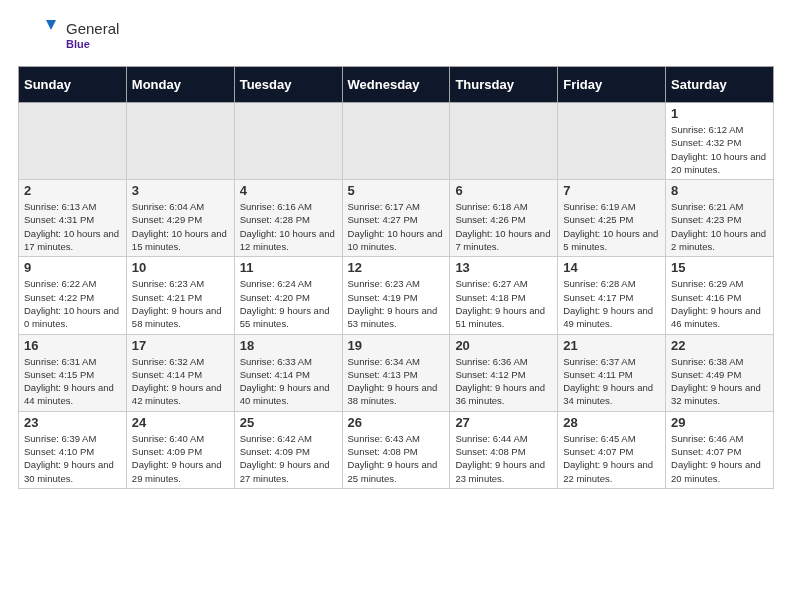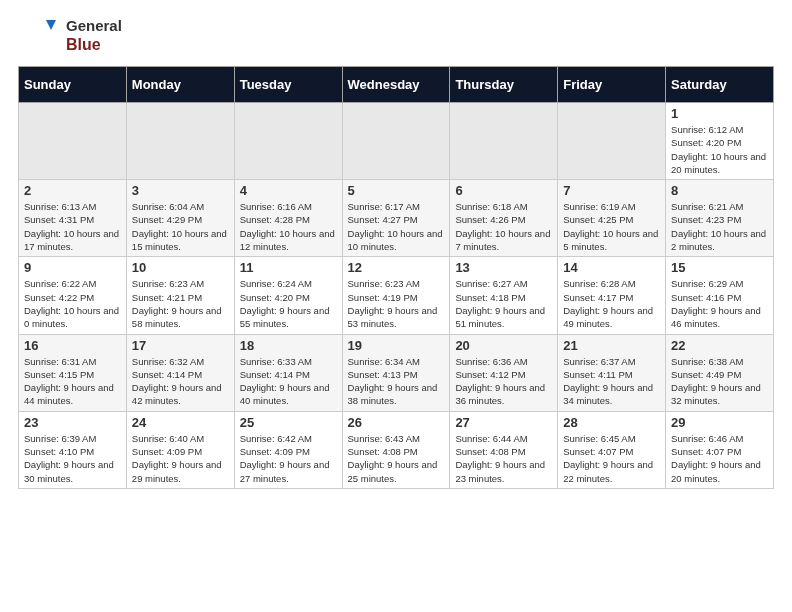--- a/index.html
+++ b/index.html
@@ -87,22 +87,22 @@
 </head>
 <body>
 
 <div class="page">
   <div class="header">
     <div class="logo">
     <svg width="44" height="40" viewBox="0 0 44 40">
       <polygon points="28,4 38,4 33,14" fill="#1a6bbf"></polygon>
     </svg>
     <div style="line-height:1.2">
-      <div style="font-size:15px; color:#333; font-family:Arial;"><span style="font-weight:bold">General</span></div>
-      <div style="font-size:16px; color:#7f1d1d; font-family:Arial; font-weight:bold">Blue</div>
+      <div style="font-size:15px; color:#333; font-family:Arial;"><span style="font-weight:normal">General</span></div>
+      <div style="font-size:11px; color:#4c1d95; font-family:Arial; font-weight:bold">Blue</div>
     </div>
   </div>
     <div class="title-block">
       <div class="month-title"></div>
       <div class="subtitle"></div>
     </div>
   </div>
 
   <table class="calendar">
     <thead>
@@ -120,21 +120,21 @@
     <tr>
           <td class="empty-cell"></td>
           <td class="empty-cell"></td>
           <td class="empty-cell"></td>
           <td class="empty-cell"></td>
           <td class="empty-cell"></td>
           <td class="empty-cell"></td>
           <td>
             <span class="day-number">1</span>
             <div class="day-info" style="white-space: pre-line;">Sunrise: 6:12 AM
-Sunset: 4:20 PM
+Sunset: 4:32 PM
 Daylight: 10 hours and 20 minutes.</div>
           </td>
         </tr>
         <tr>
           <td>
             <span class="day-number">2</span>
             <div class="day-info" style="white-space: pre-line;">Sunrise: 6:13 AM
 Sunset: 4:31 PM
 Daylight: 10 hours and 17 minutes.</div>
           </td>

